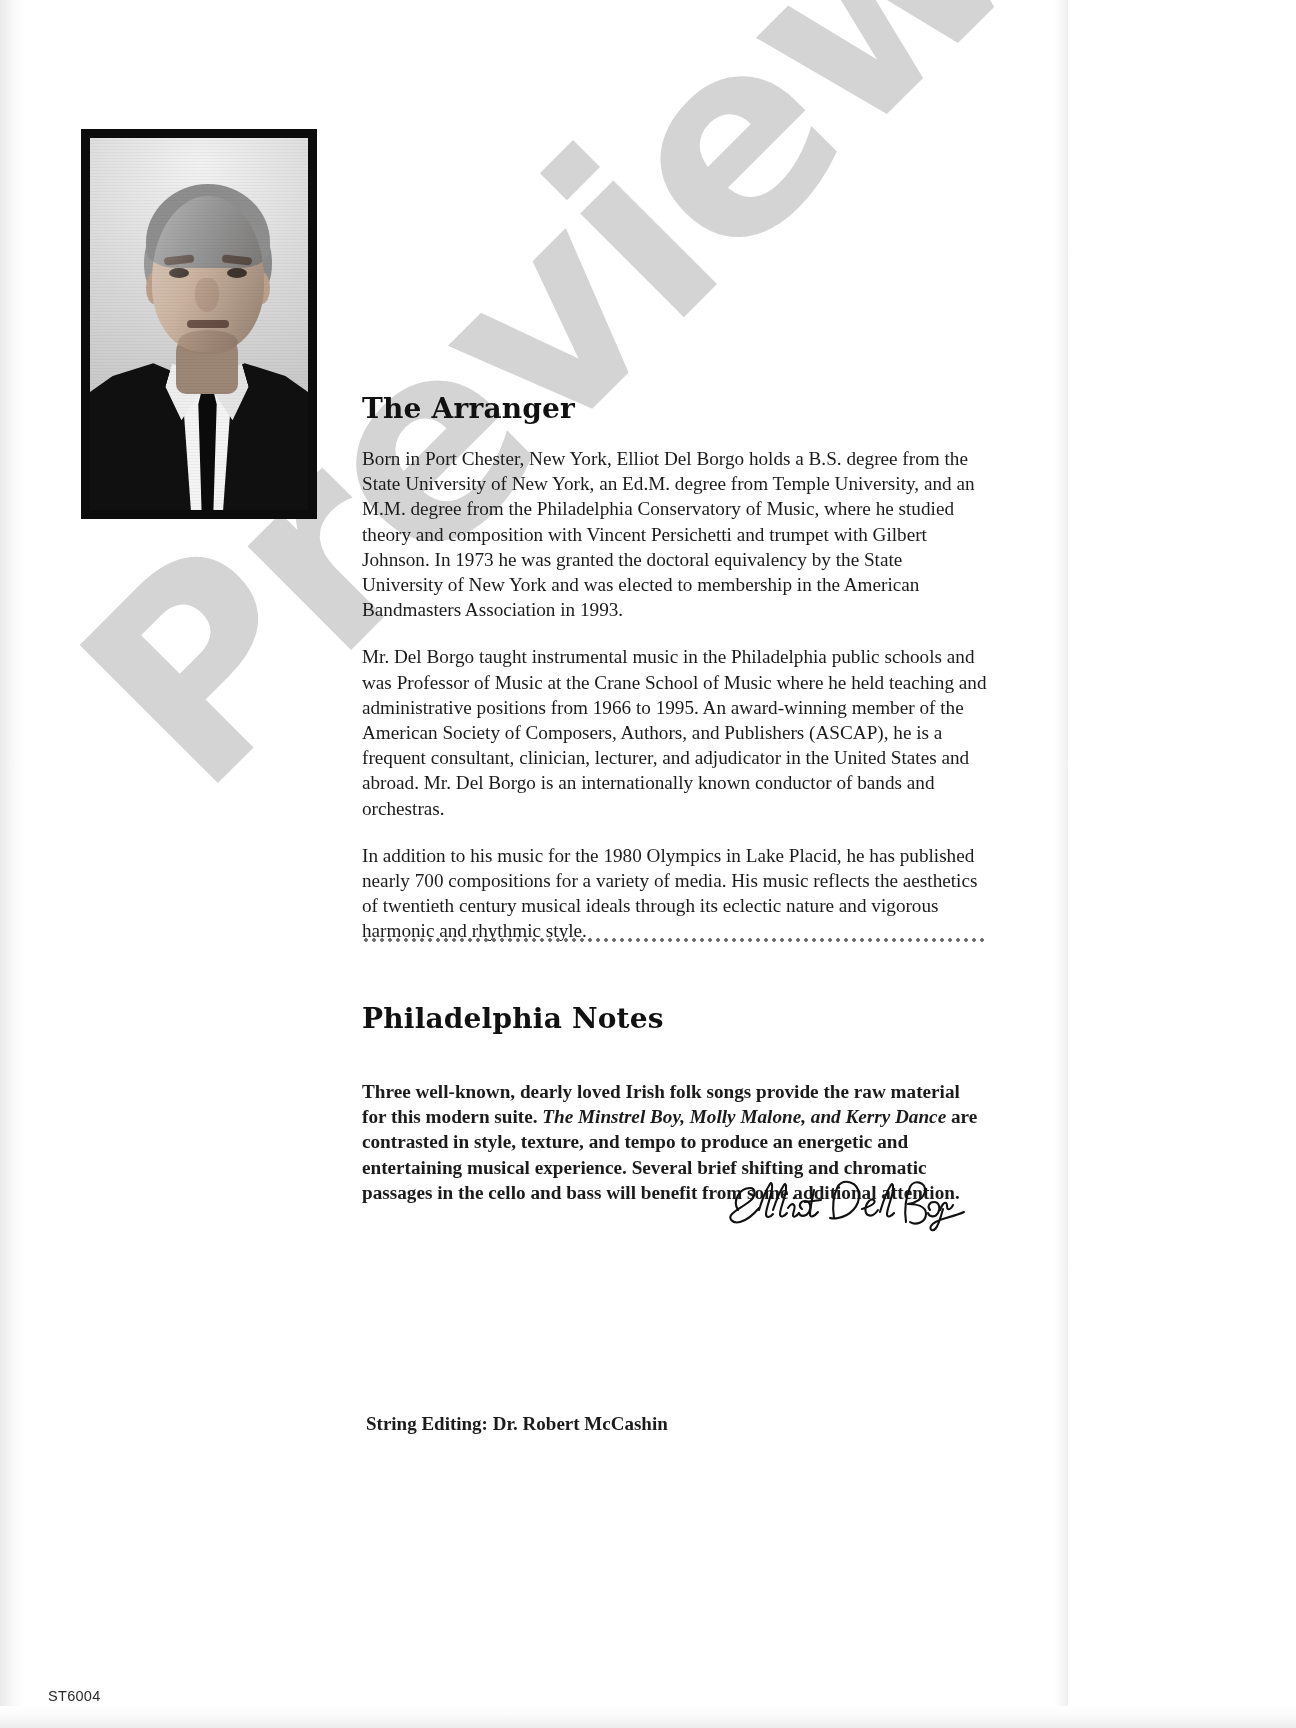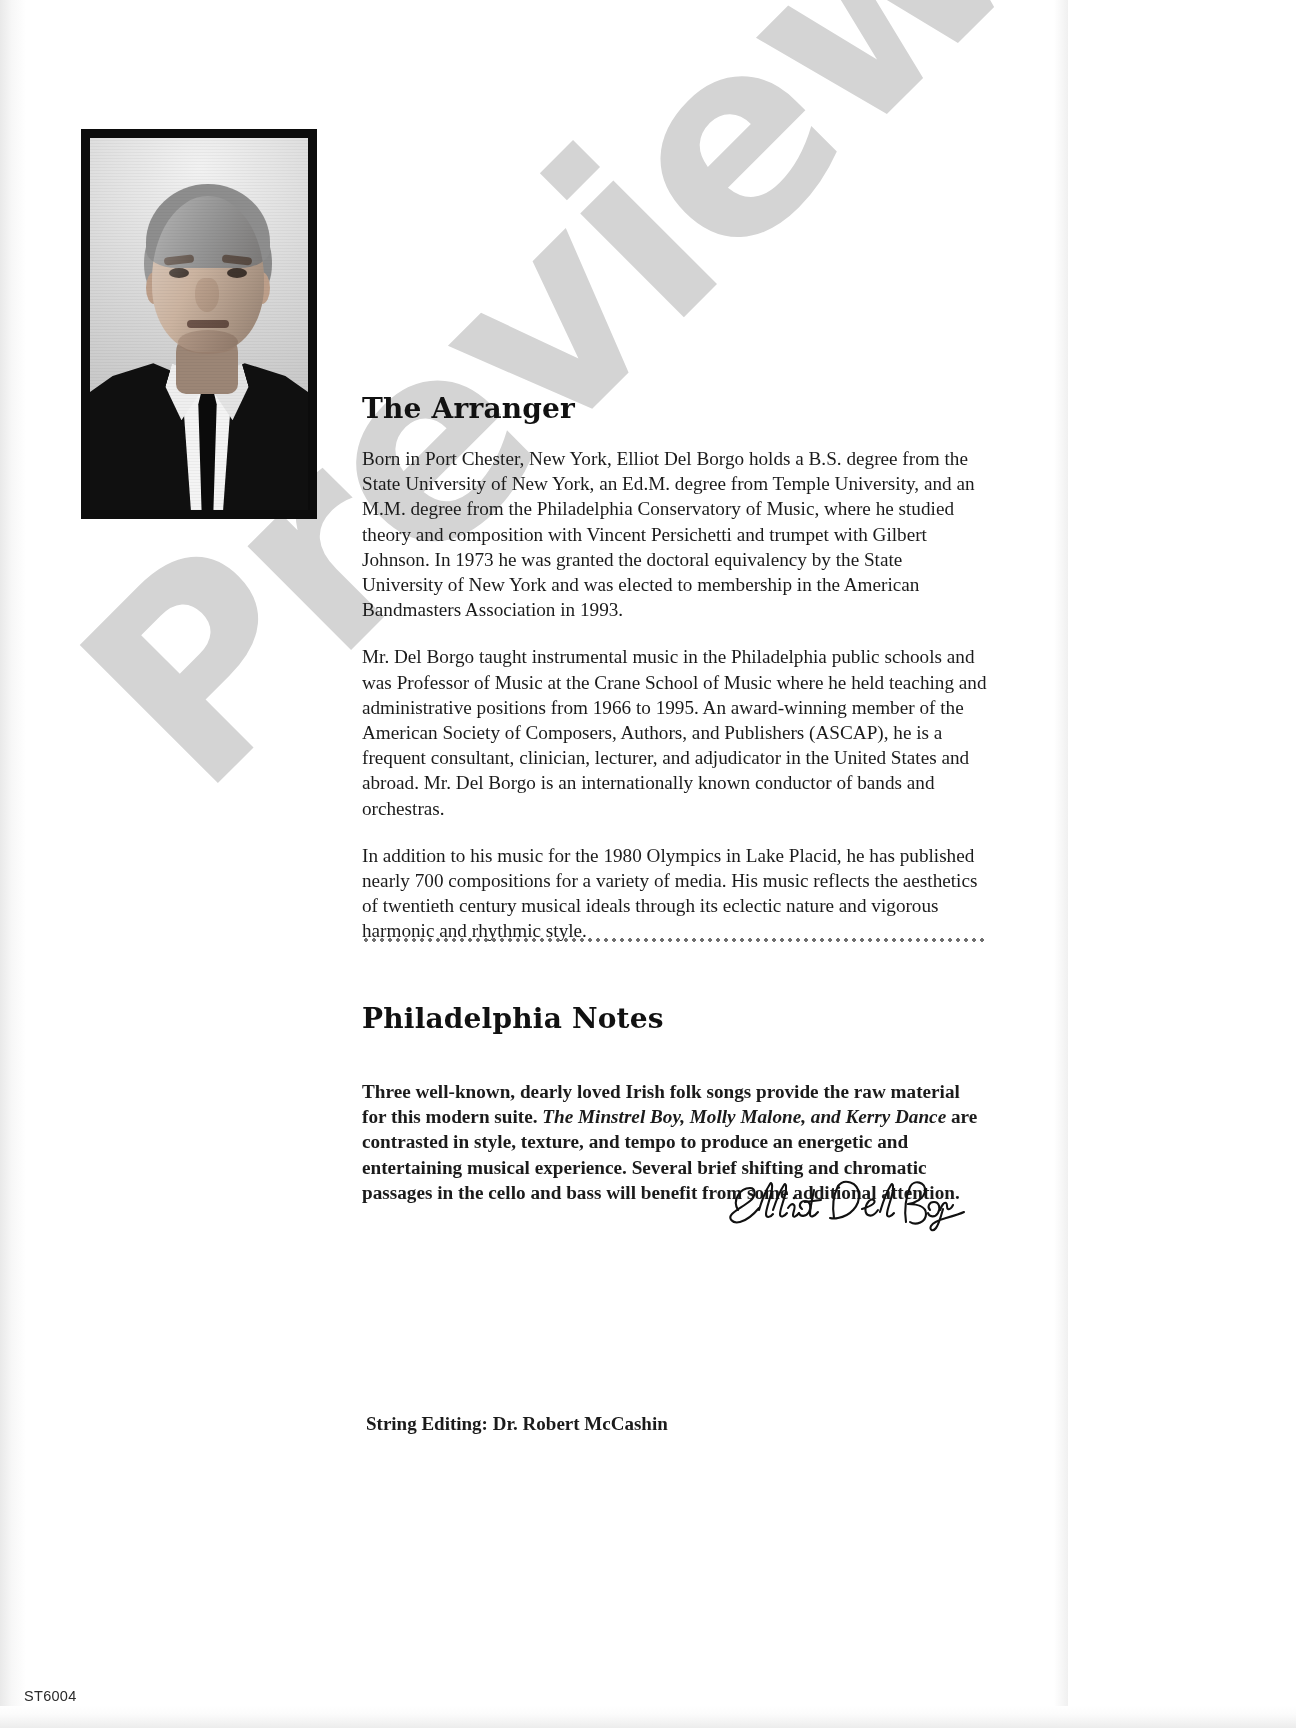--- a/index.html
+++ b/index.html
@@ -307,21 +307,21 @@
     top: 1412px;
     font-size: 19px;
     line-height: 24px;
     color: #1b1b1b;
     z-index: 4;
     font-weight: bold;
   }
 
   #catalog-number {
     position: absolute;
-    left: 24px;
+    left: 48px;
     top: 1688px;
     font-family: "Liberation Sans", sans-serif;
     font-size: 14.5px;
     letter-spacing: 0.3px;
     color: #2a2a2a;
     z-index: 4;
   }
 </style>
 </head>
 <body>

